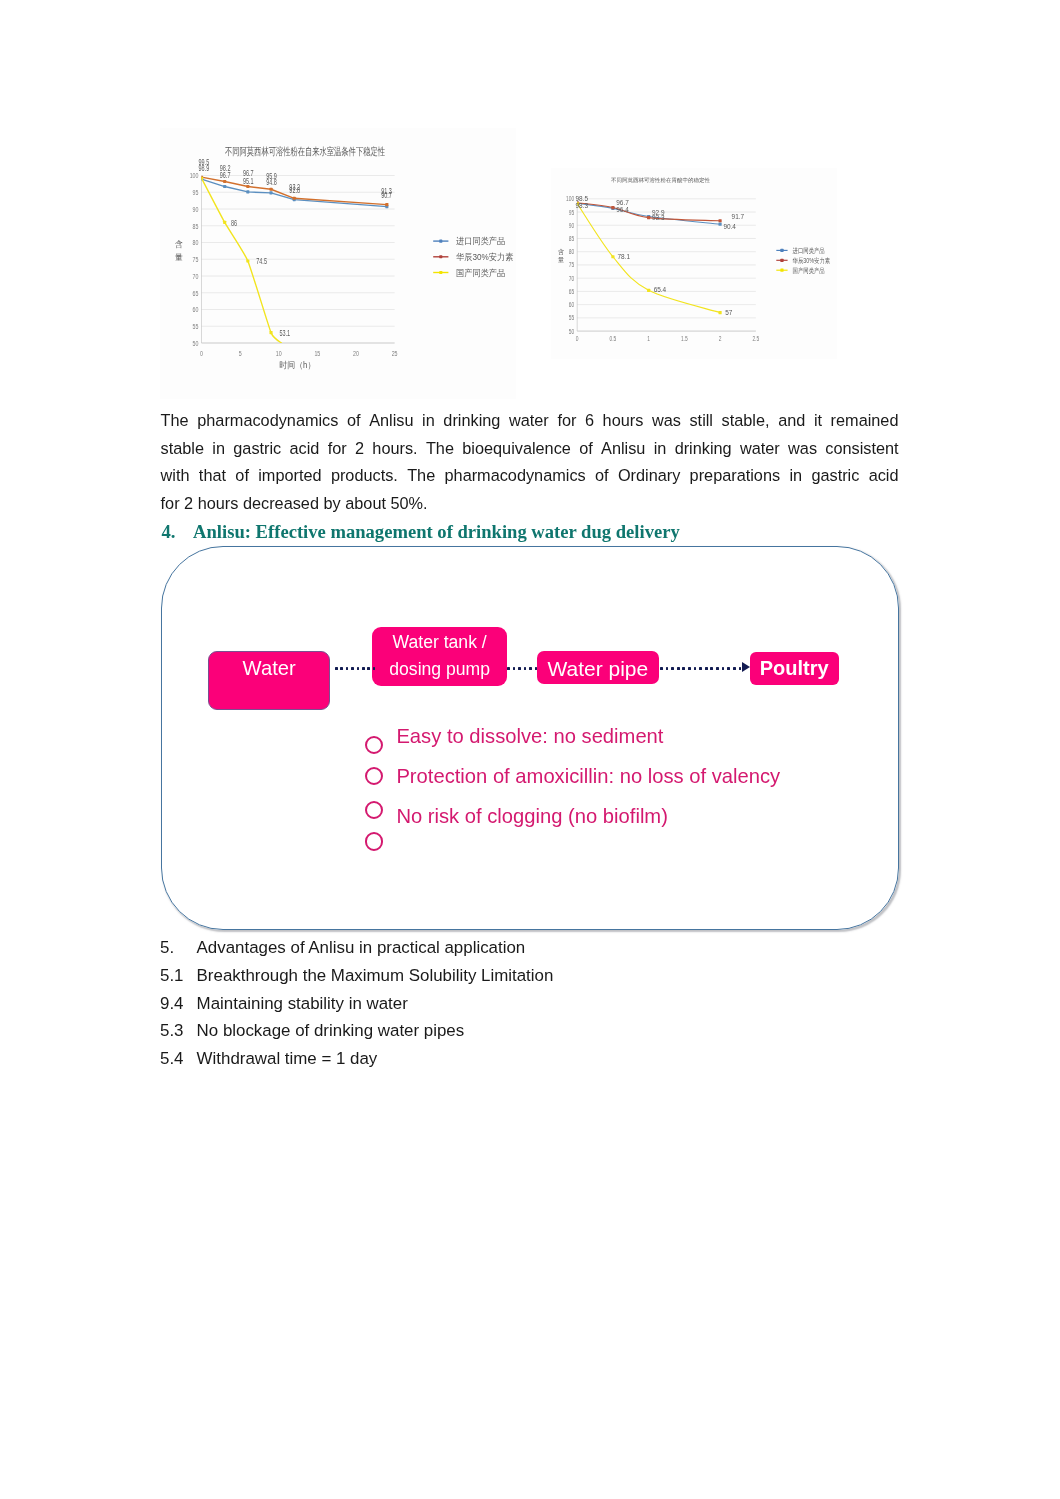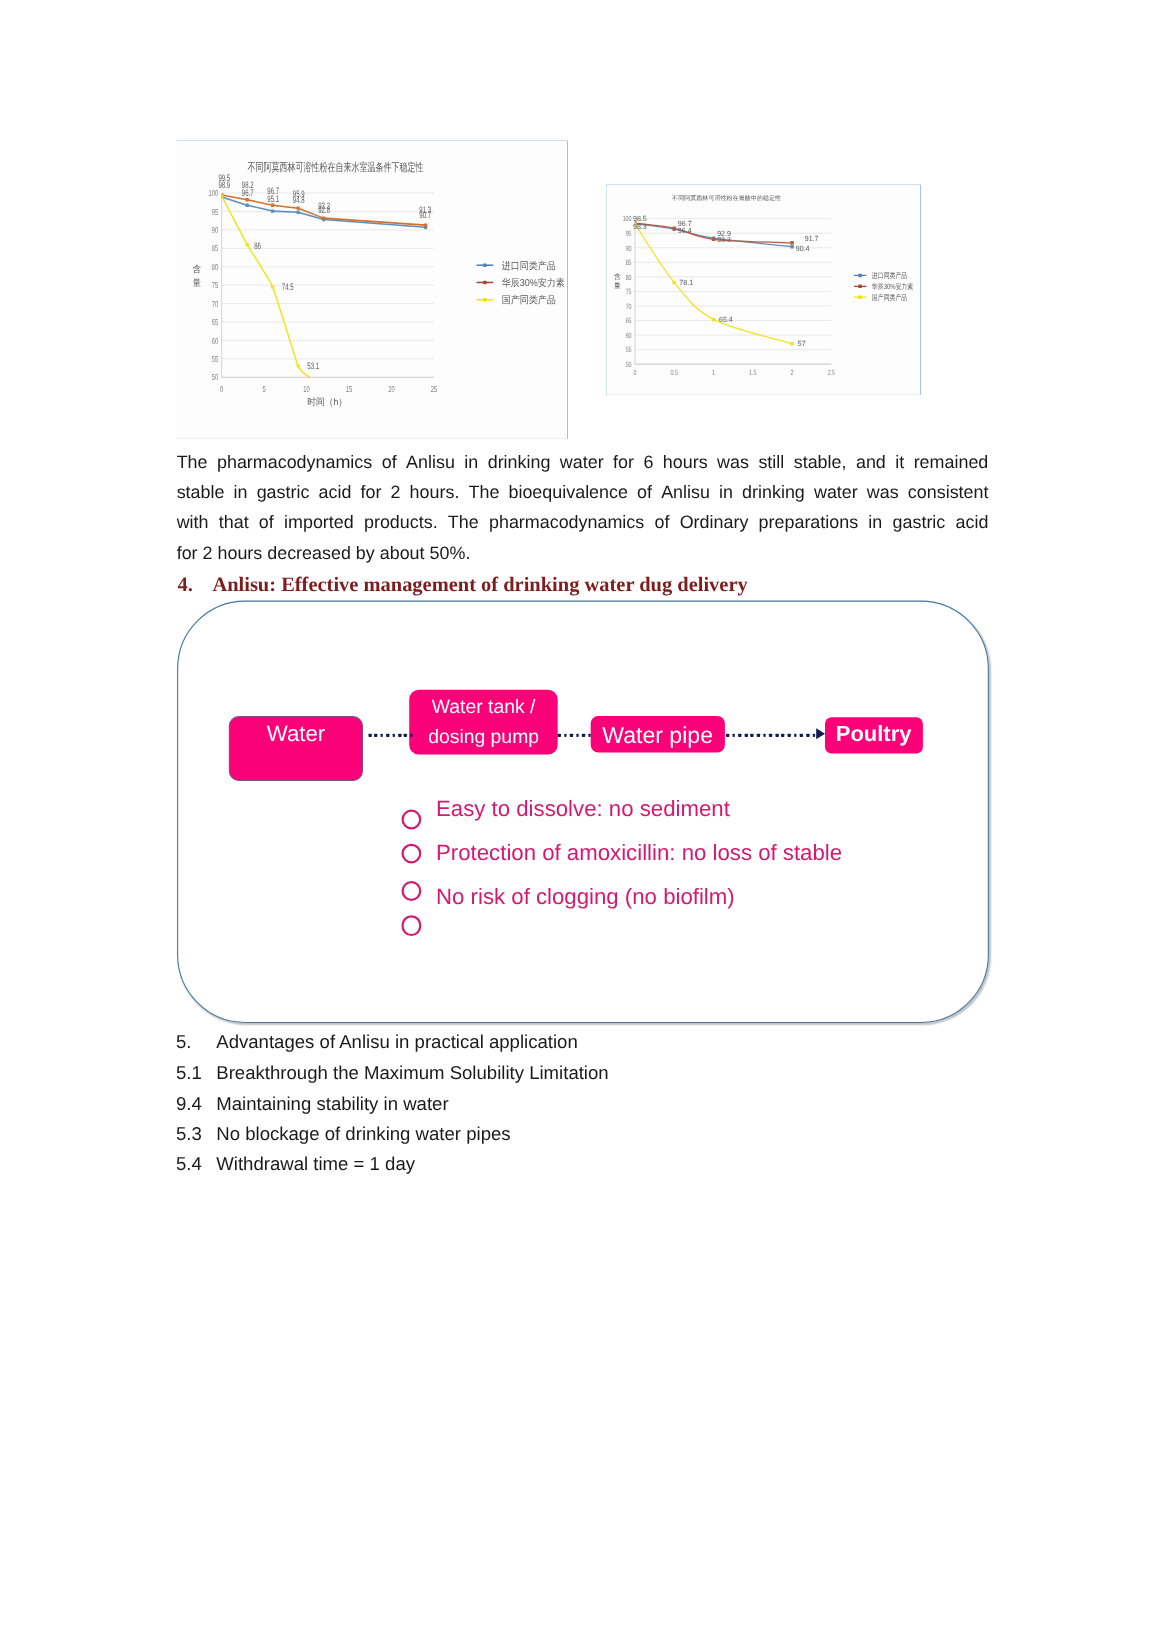--- a/index.html
+++ b/index.html
@@ -16,21 +16,21 @@
   
   .para{position:absolute;left:160.6px;top:406.9px;width:738.1px;
         font-size:16.3px;color:#1a1a1a;
         font-family:"Liberation Sans",sans-serif;}
   .para .pline{height:27.8px;line-height:27.8px;width:738.1px;
         display:flex;justify-content:space-between;white-space:nowrap;}
   .para .pline.last{display:block;}
 
   .heading4{position:absolute;left:161.4px;top:519.8px;width:760px;
             font-family:"Liberation Serif",serif;font-weight:bold;
-            font-size:18.6px;line-height:24px;color:#7f1d1d;white-space:nowrap;}
+            font-size:18.6px;line-height:24px;color:#0f766e;white-space:nowrap;}
   .heading4 .hnum{display:inline-block;width:31.7px;}
 
   
   .diagram{position:absolute;left:161px;top:545.8px;width:738px;height:385px;}
   .diagram .frame{position:absolute;left:0px;top:0px;width:738px;height:384.4px;
                   border:1.8px solid #46759f;border-radius:62px;
                   box-sizing:border-box;
                   box-shadow:1.6px 1.6px 1.6px rgba(140,142,150,.55);}
   .dbox{position:absolute;background:#fb0079;color:#fff;border-radius:6px;
         display:flex;align-items:center;justify-content:center;text-align:center;
@@ -481,21 +481,21 @@
         <i style="left:67.32000000000001px"></i>
         <i style="left:72.93px"></i>
         <i style="left:78.54px"></i>
       </div>
     <div class="arrowhead" id="arrow1" style="left: 580.5px; top: 116.6px;"></div>
 
     <div class="bullets" id="bullets">
         <span class="bcircle" style="left: 204.2px; top: 190px;"></span>
         <span class="btext" style="left: 235.4px; top: 180.3px;">Easy to dissolve: no sediment</span>
         <span class="bcircle" style="left: 204.2px; top: 221.3px;"></span>
-        <span class="btext" style="left: 235.4px; top: 220.4px;">Protection of amoxicillin: no loss of stable</span>
+        <span class="btext" style="left: 235.4px; top: 220.4px;">Protection of amoxicillin: no loss of valency</span>
         <span class="bcircle" style="left: 204.2px; top: 255.3px;"></span>
         <span class="btext" style="left: 235.4px; top: 260.6px;">No risk of clogging (no biofilm)</span>
         <span class="bcircle" style="left: 204.2px; top: 286.6px;"></span>
       </div>
   </div>
 
   <div class="nlist" id="nlist">
       <div class="nrow">
         <span class="nnum">5.</span>
         <span class="ntext">Advantages of Anlisu in practical application</span>

